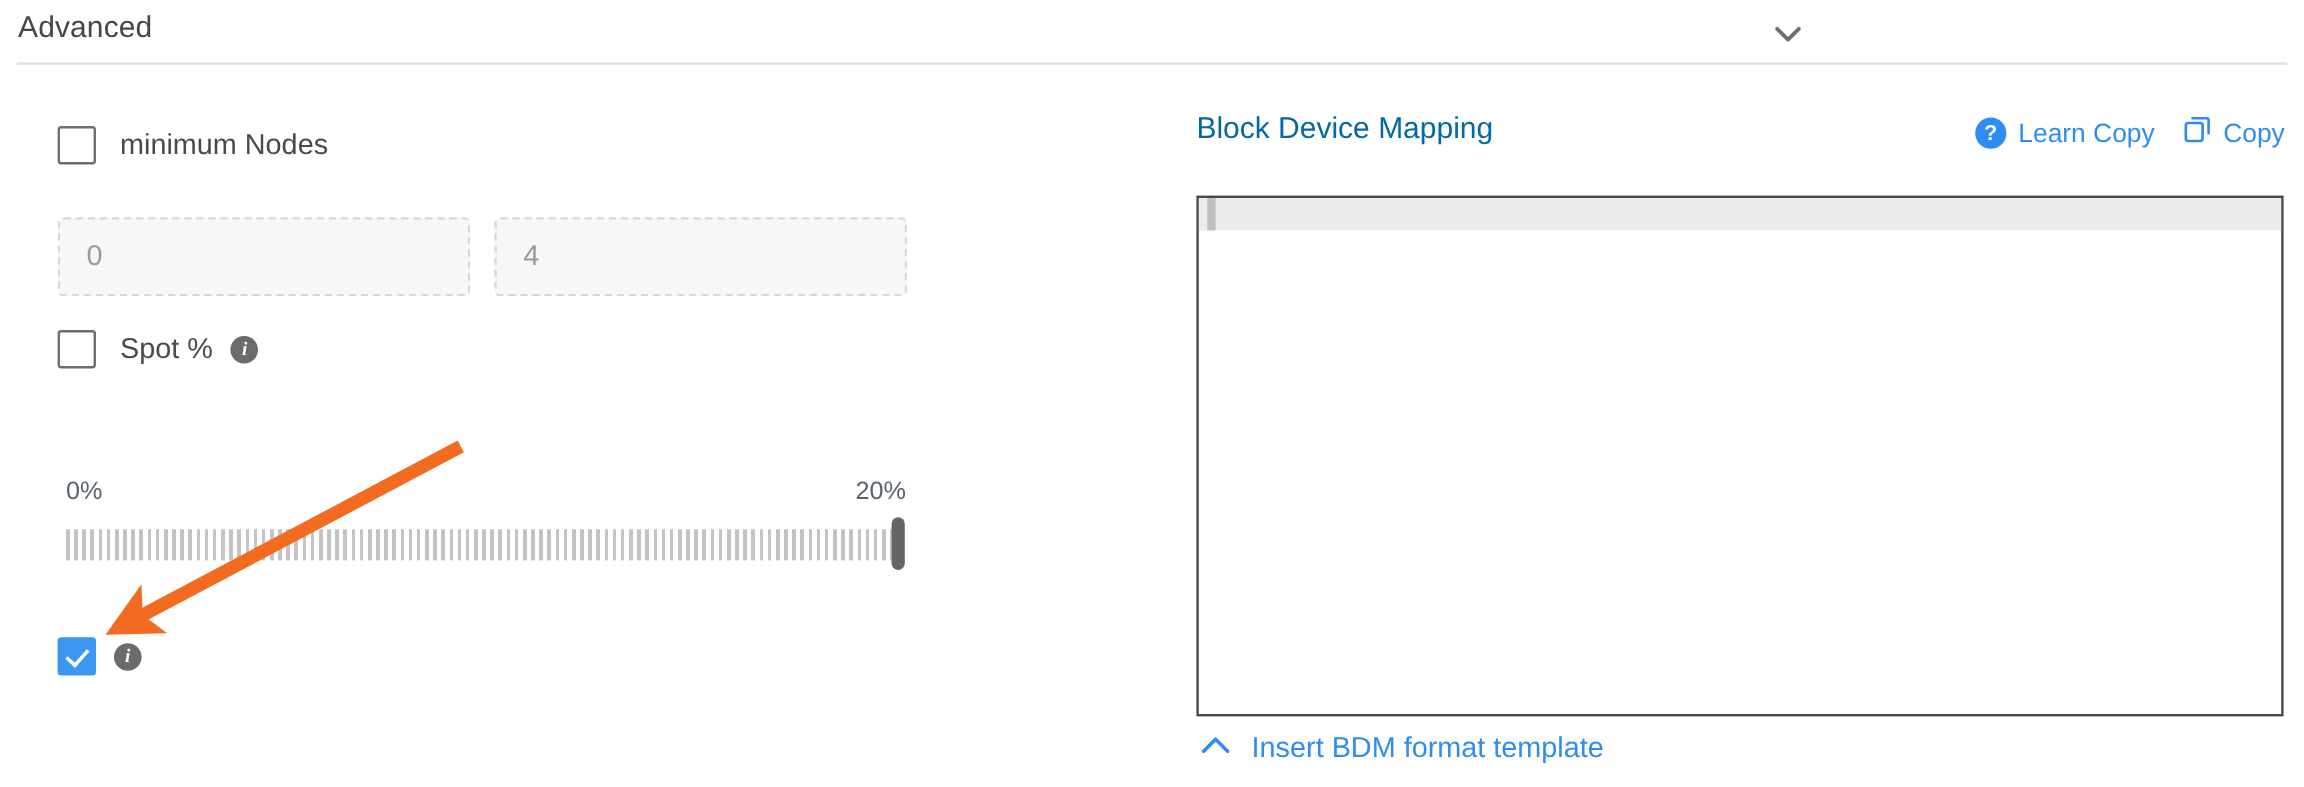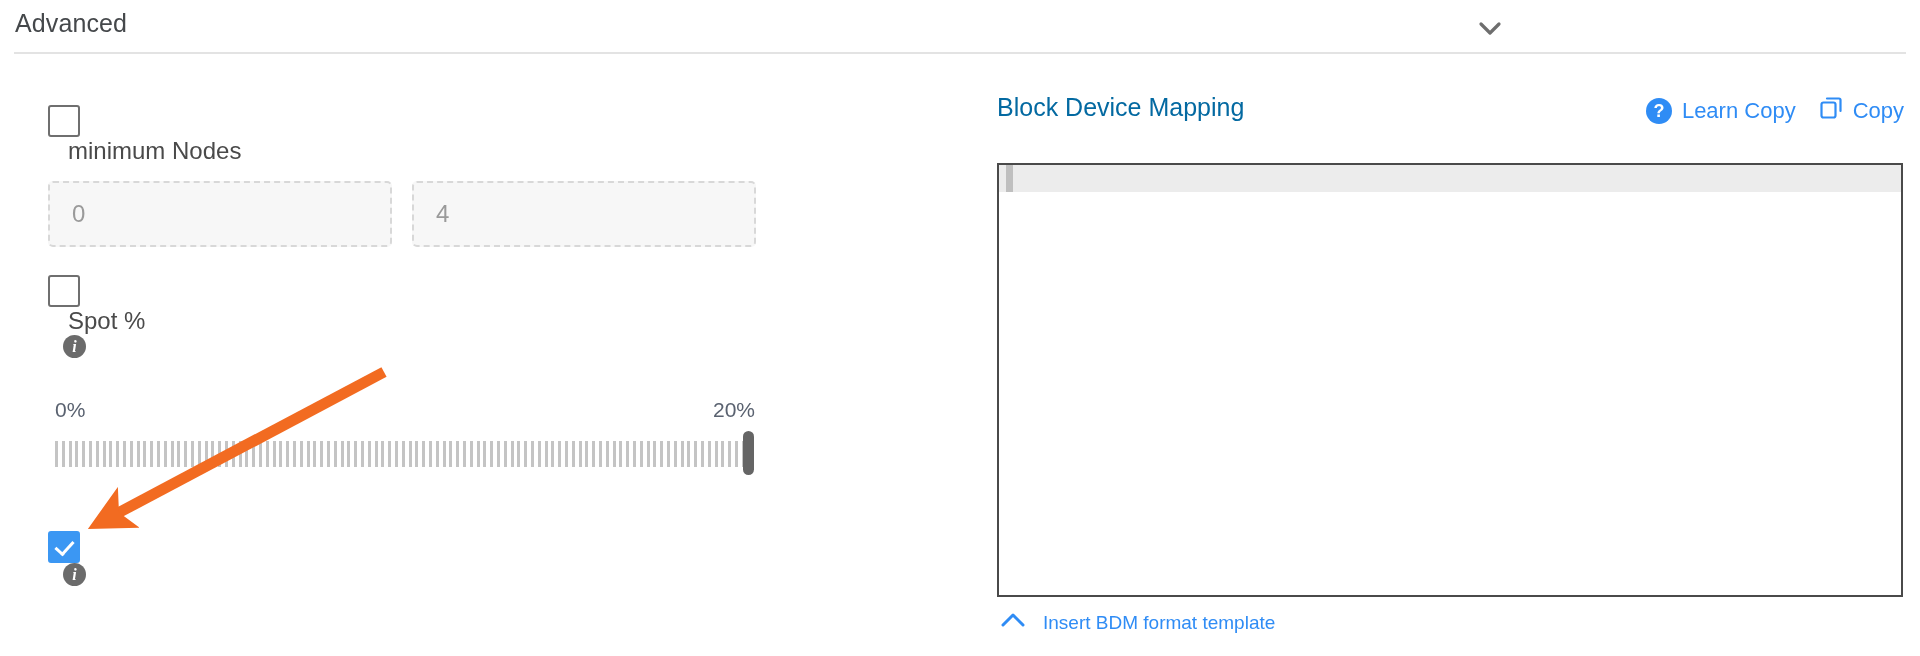--- a/index.html
+++ b/index.html
@@ -56,21 +56,21 @@
     position: absolute;
     left: 0;
     top: 53px;
     width: 960px;
     height: 603px;
   }
 
   .check-row {
     position: absolute;
     display: flex;
-    flex-direction: column;
+    align-items: center;
   }
   .cb {
     width: 32px;
     height: 32px;
     box-sizing: border-box;
     border: 2.5px solid #6f6f6f;
     border-radius: 3px;
     background: #ffffff;
     flex: 0 0 auto;
     cursor: pointer;
@@ -246,23 +246,23 @@
     width: 7px;
     height: 27px;
     background: #bfbfbf;
   }
 
   .bdm-insert {
     position: absolute;
     left: 2px;
     top: 557px;
     display: flex;
-    align-items: center;
+    align-items: flex-end;
     color: #2f8cf5;
-    font-size: 19px;
+    font-size: 24px;
     cursor: pointer;
     white-space: nowrap;
   }
   .chevup {
     margin-right: 16px;
     display: block;
   }
 
   
   .annot-arrow {

